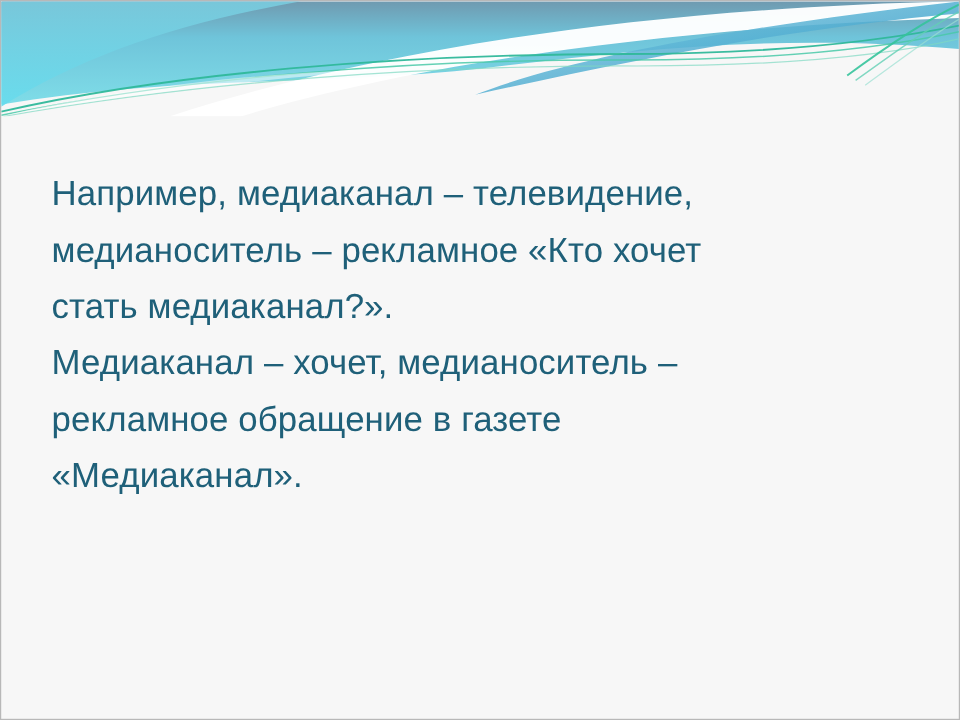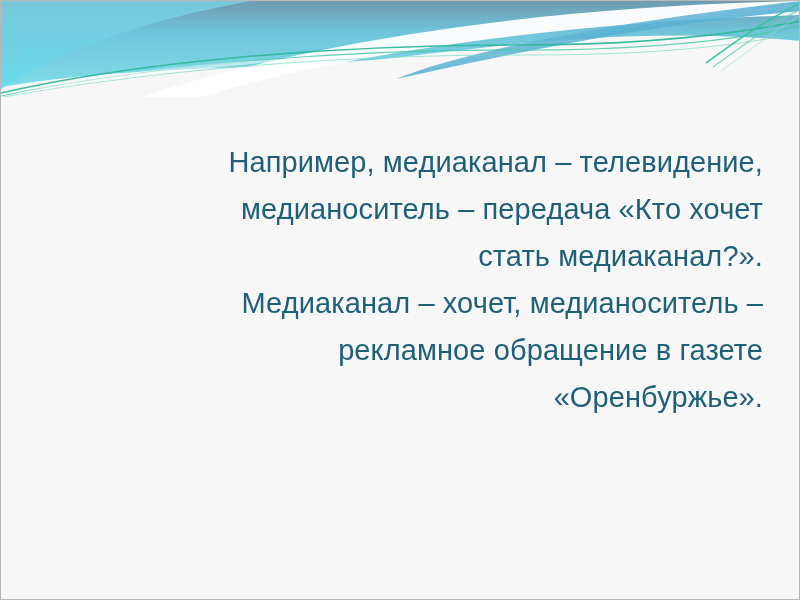--- a/index.html
+++ b/index.html
@@ -34,21 +34,20 @@
     width: 800px;
     height: 96px;
   }
 
   
   #body-text {
     position: absolute;
     left: 42px;
     top: 138px;
     width: 720px;
-    text-align: right;
   }
   .text-line {
     color: #1f6079;
     font-size: 29px;
     line-height: 47px;
     white-space: pre;
     letter-spacing: 0.1px;
   }
 </style>
 </head>
@@ -95,20 +94,20 @@
       <path d="M705,62 C740,36 770,16 800,2" fill="none" stroke="#35c39b" stroke-width="1.6" opacity="0.9"></path>
       <path d="M712,66 C748,40 776,20 800,8" fill="none" stroke="#63cfb4" stroke-width="1.2" opacity="0.8"></path>
       <path d="M720,70 C756,44 782,24 800,14" fill="none" stroke="#9adfd1" stroke-width="1" opacity="0.7"></path>
 
       <path d="M0,96 C90,74 200,60 330,56 C200,66 90,80 0,96 Z" fill="#ffffff" opacity="0.5"></path>
     </svg>
   </div>
 
   <div id="body-text">
     <div class="text-line">Например, медиаканал – телевидение,</div>
-    <div class="text-line">медианоситель – передача «Кто хочет</div>
+    <div class="text-line">медианоситель – рекламное «Кто хочет</div>
     <div class="text-line">стать медиаканал?».</div>
     <div class="text-line">Медиаканал – хочет, медианоситель –</div>
     <div class="text-line">рекламное обращение в газете</div>
-    <div class="text-line">«Оренбуржье».</div>
+    <div class="text-line">«Медиаканал».</div>
   </div>
 
 </div>
 
 </body></html>

